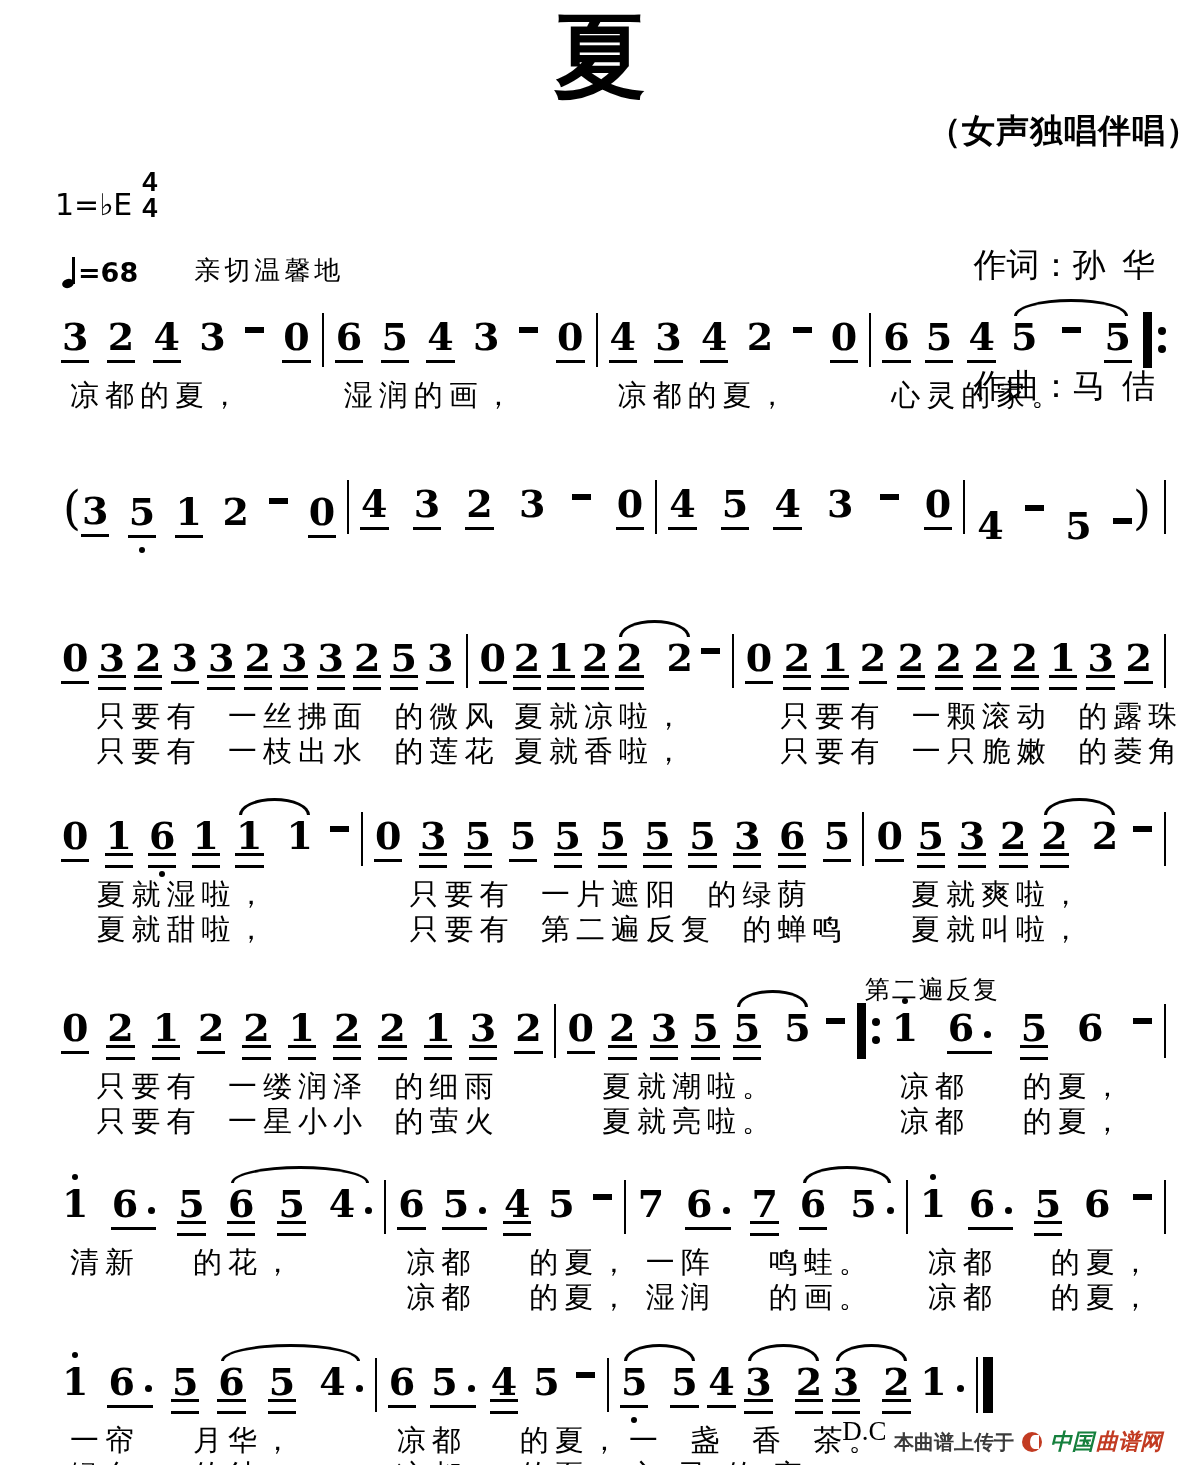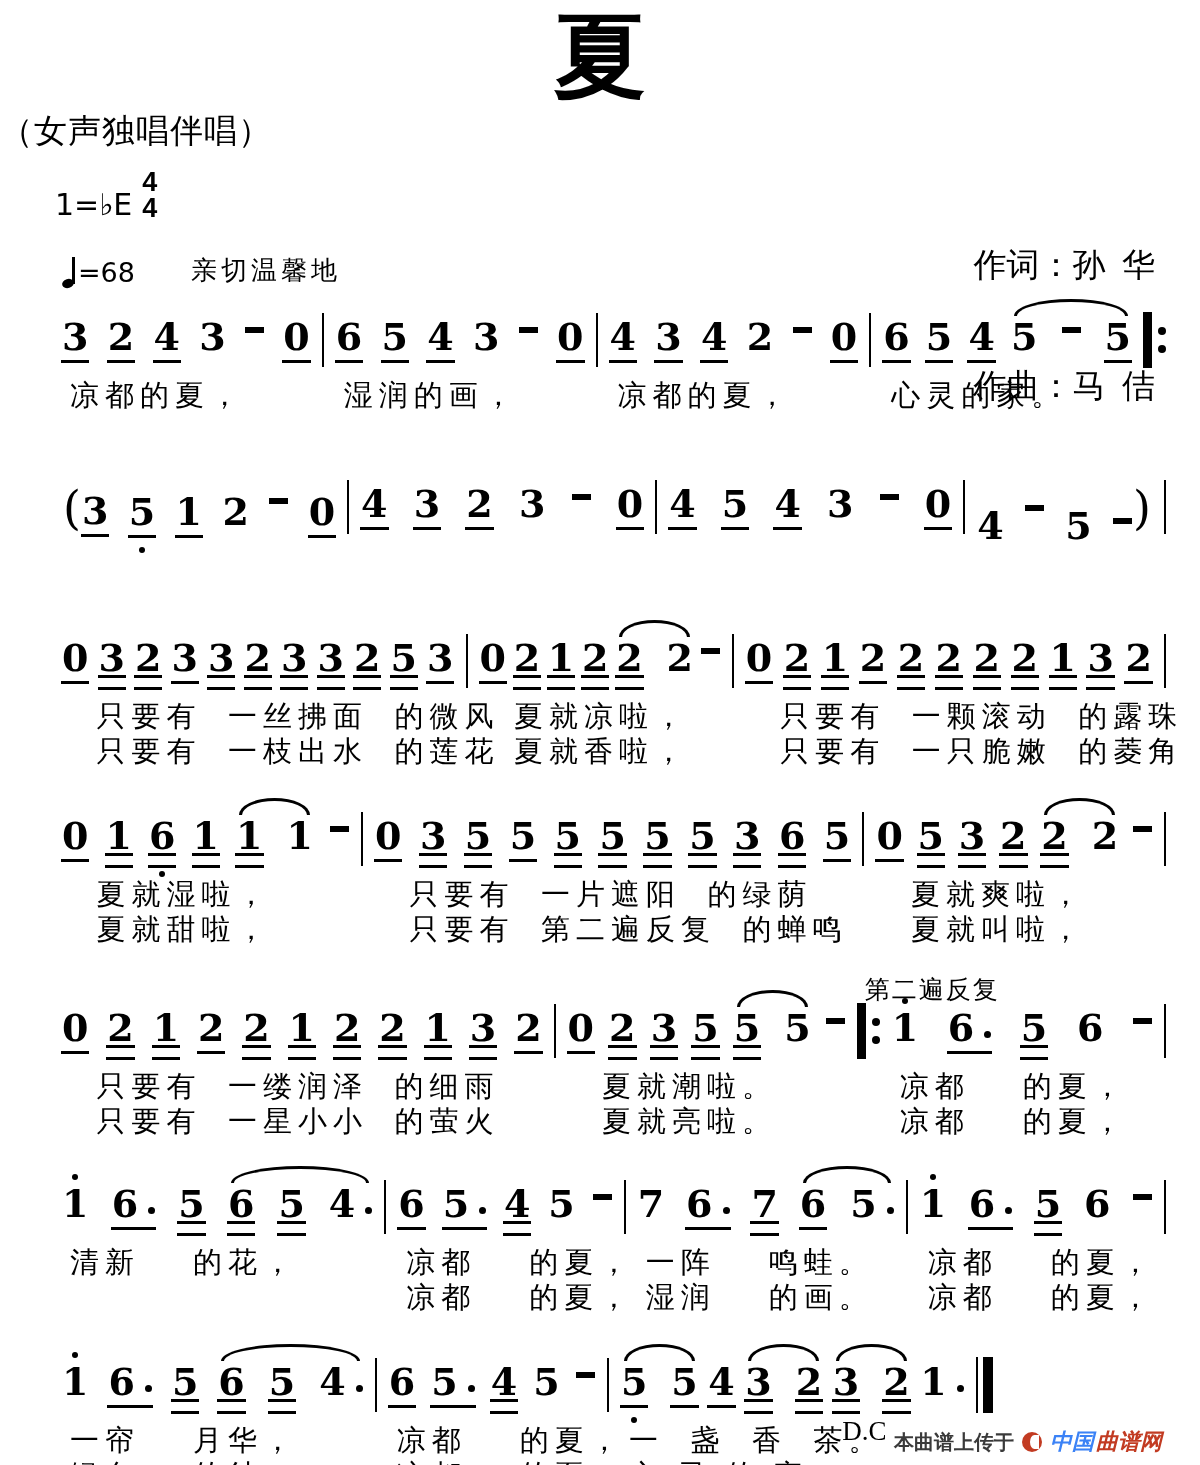--- a/index.html
+++ b/index.html
@@ -1,33 +1,33 @@
 <!DOCTYPE html>
 <html><head>
 <meta charset="utf-8">
 <style>
   html,body{margin:0;padding:0;background:#fff;}
   .page{position:relative;width:1200px;height:1465px;background:#fff;color:#000;
         font-family:"Liberation Serif","DejaVu Serif",serif;overflow:hidden;}
   .title{text-align:center;font-size:92px;font-weight:bold;line-height:1.08;padding-top:8px;}
-  .subtitle{text-align:left;font-size:33px;margin-top:2px;letter-spacing:1px;}
+  .subtitle{text-align:right;font-size:33px;margin-top:2px;letter-spacing:1px;font-weight:bold;}
   .meta{display:flex;justify-content:space-between;align-items:flex-start;
         padding:10px 45px 0 55px;height:84px;}
   .keysig{display:flex;align-items:flex-end;gap:10px;font-family:"DejaVu Sans","Liberation Sans",sans-serif;
           font-size:30px;padding-top:6px;}
   .meter{display:inline-flex;flex-direction:column;line-height:0.95;font-weight:bold;
          font-family:"Liberation Sans",sans-serif;font-size:27px;text-align:center;}
   .credits{text-align:left;font-size:33px;line-height:1.22;white-space:pre;}
   .temporow{display:flex;align-items:flex-end;margin:2px 0 0 62px;height:38px;
             font-family:"DejaVu Sans","Liberation Sans",sans-serif;}
   .qnote{width:16px;height:30px;position:relative;display:inline-block;}
   .qnote::before{content:"";position:absolute;left:0;bottom:0;width:12px;height:9px;background:#000;
                  border-radius:50%;transform:rotate(-18deg);}
   .qnote::after{content:"";position:absolute;left:10px;bottom:4px;width:3px;height:27px;background:#000;}
-  .bpm{font-size:27px;font-weight:normal;}
+  .bpm{font-size:27px;font-weight:bold;}
   .expr{font-family:"Liberation Serif",serif;font-size:26px;margin-left:56px;letter-spacing:4px;}
   #systems{padding:0 34px 0 50px;}
   .system{position:relative;display:flex;align-items:flex-start;}
   .measure{display:flex;flex-direction:column;min-width:0;padding:0 10px;}
   .notes{display:flex;justify-content:space-between;align-items:flex-end;
          padding:20px 2px 20px 2px;}
   .note{position:relative;display:inline-flex;align-items:baseline;font-weight:bold;
         font-size:38px;line-height:1;font-family:"DejaVu Serif",serif;}
   .core{position:relative;display:inline-flex;align-items:baseline;}
   .core.u1::after{content:"";position:absolute;left:-1px;right:-1px;bottom:-7px;height:3px;background:#000;}
@@ -54,21 +54,21 @@
   .finalbar .thick{width:10px;height:56px;background:#000;}
   .lyrics{margin-top:2px;}
   .lyric{font-size:29px;line-height:35px;letter-spacing:6px;white-space:pre;padding-left:10px;}
   .syslabel{position:absolute;font-size:25px;letter-spacing:2px;top:-16px;}
   .dc{position:absolute;font-size:27px;font-family:"Liberation Serif",serif;top:73px;}
   .footer{position:absolute;bottom:8px;right:38px;display:flex;align-items:center;gap:8px;
           font-size:20px;color:#3a3a3a;font-weight:bold;}
   .logo{width:20px;height:20px;border-radius:50%;background:#c23b22;position:relative;overflow:hidden;flex:none;}
   .logo::after{content:"";position:absolute;left:8px;top:3px;width:9px;height:14px;background:#fff;
                border-radius:50% 0 0 50%;}
-  .site1{font-size:22px;font-style:italic;color:#3b82f6;}
+  .site1{font-size:22px;font-style:italic;color:#15803d;}
   .site2{font-size:22px;font-style:italic;color:#c23b22;margin-left:-6px;}
 </style>
 </head>
 <body>
 
 <div class="page">
   <div class="title">夏</div>
   <div class="subtitle">（女声独唱伴唱）</div>
 
   <div class="meta">

